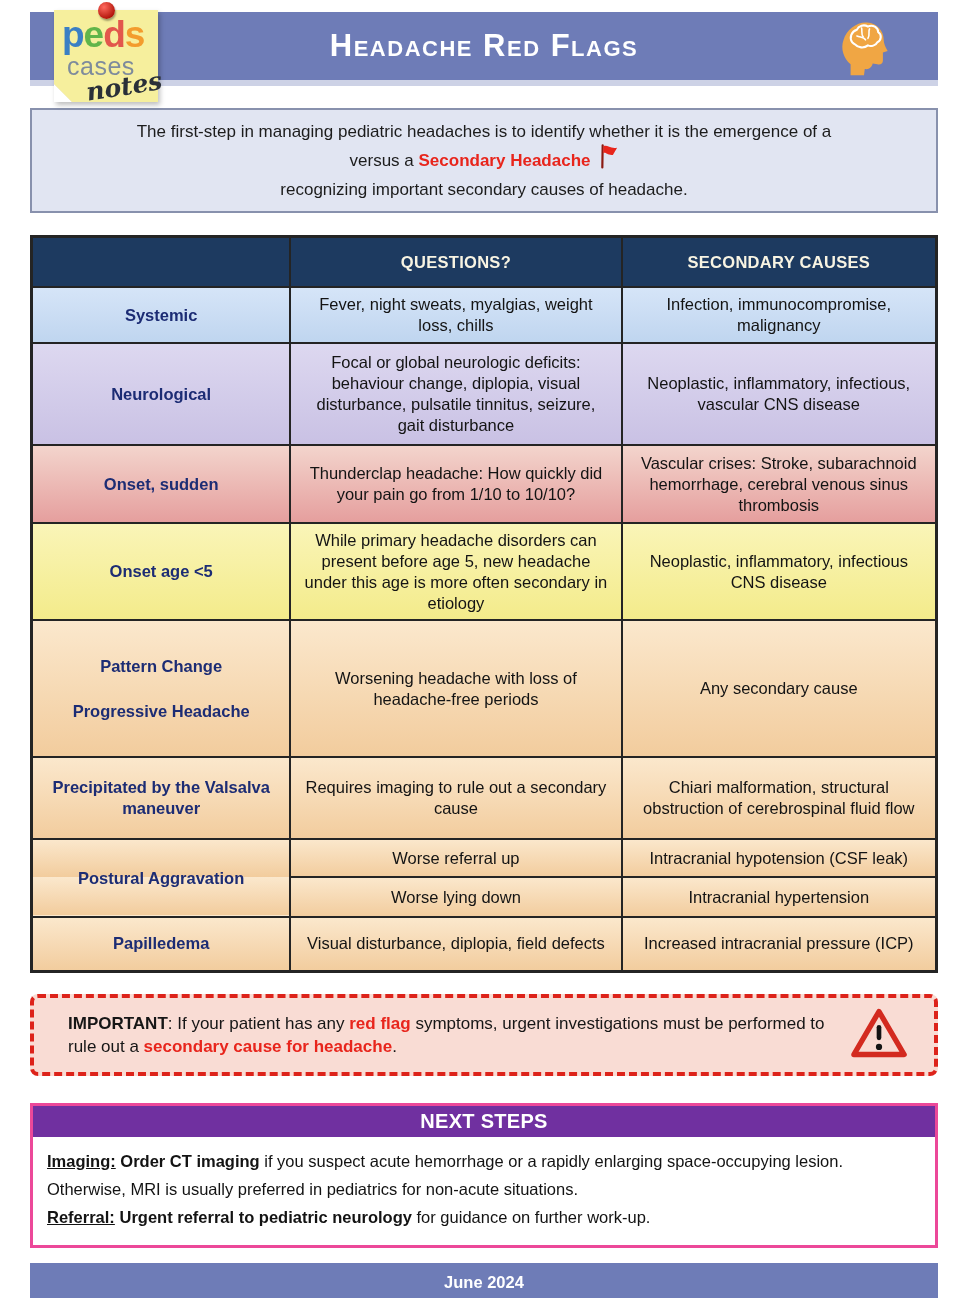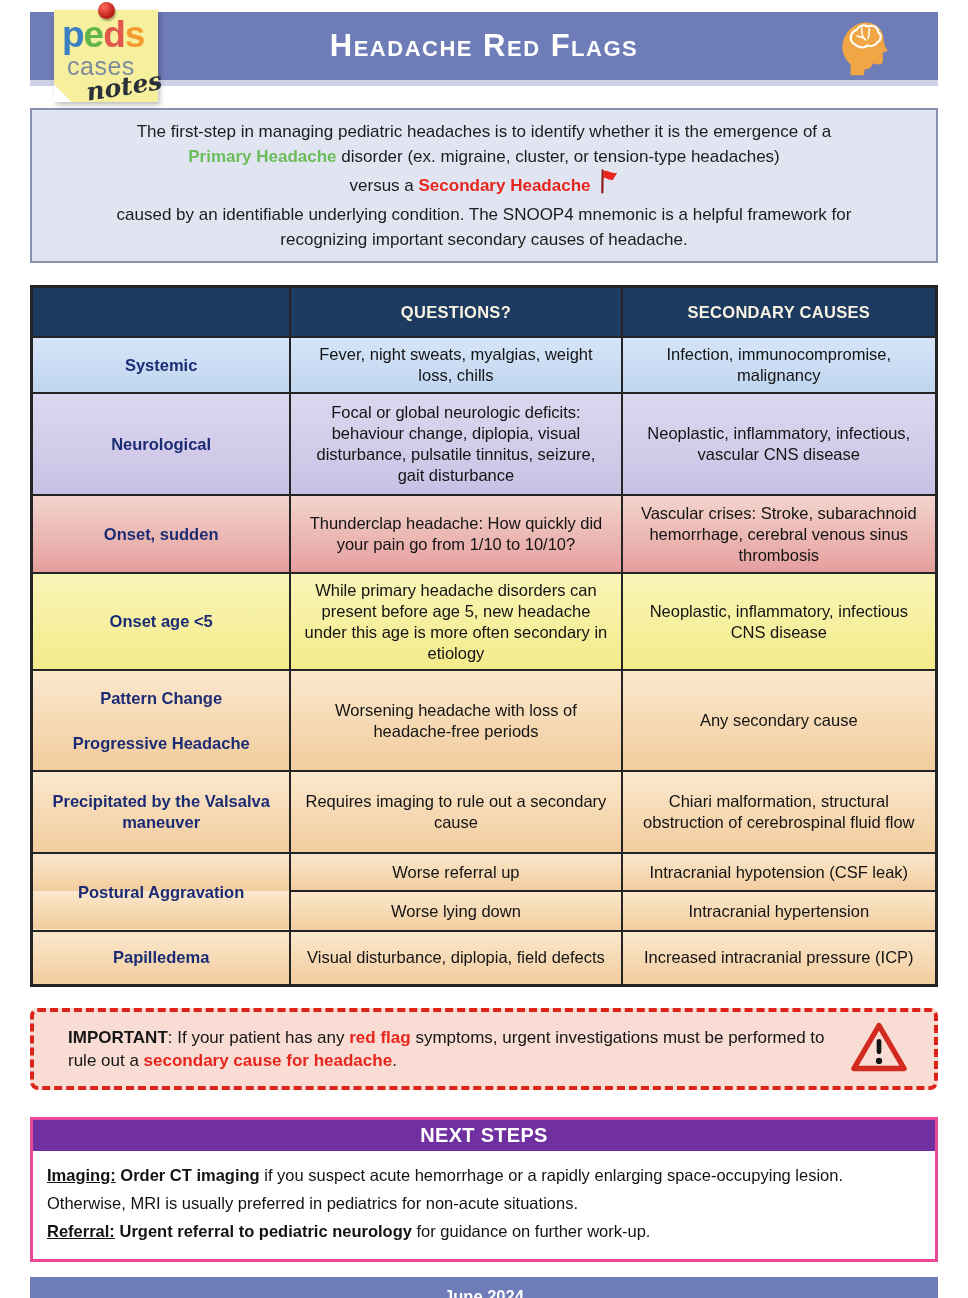--- a/index.html
+++ b/index.html
@@ -70,21 +70,21 @@
   }
   col.c1{width:28.6%;} col.c2{width:36.6%;} col.c3{width:34.8%;}
   thead th{background:#1d3a60;color:#f8f4e3;font-size:18px;letter-spacing:0.3px;height:40px;}
   .rowlabel{font-weight:bold;font-size:17.5px;color:#1c2c74;}
   .theme-blue  {background:linear-gradient(180deg,#d6e5f8 0%,#bfd5ef 100%);}
   .theme-purple{background:linear-gradient(180deg,#ddd8f0 0%,#c9c1e4 100%);}
   .theme-pink  {background:linear-gradient(180deg,#f3d5cd 0%,#e59e9d 100%);}
   .theme-yellow{background:linear-gradient(180deg,#faf5b8 0%,#f3eb8a 100%);}
   .theme-peach {background:linear-gradient(180deg,#fbe8cd 0%,#f2cc9d 100%);}
   tr.r0{height:56px;margin-top:40px;} tr.r1{height:102px;} tr.r2{height:78px;} tr.r3{height:97px;}
-  tr.r4{height:101px;} tr.r5{height:82px;} tr.r6a{height:38px;} tr.r6b{height:40px;}
+  tr.r4{height:137px;} tr.r5{height:82px;} tr.r6a{height:38px;} tr.r6b{height:40px;}
   tr.r7{height:54px;}
   .label-gap{margin-bottom:24px;}
 
   
   .important{
     margin-top:21px;background:#f9dcd4;border:4px dashed #dd231a;border-radius:8px;
     padding:9px 16px 9px 34px;display:flex;align-items:center;gap:8px;
   }
   .important-text{flex:1;font-size:17px;line-height:23px;color:#161616;}
   .important-tri{flex:0 0 auto;margin-right:10px;}
@@ -130,26 +130,24 @@
         <path d="M16,72 V58 C7,50 3,38 7,27 C11,14 24,4 37,5 C50,6 58,16 58,27 C58,31 60,36 63,41 L57,43 V53 C57,57 54,59 50,58 L44,57 C43,62 39,65 34,64 L33,72 Z" fill="#f0a644"></path>
         <path d="M18,30 C14,24 17,16 24,14 C26,9 33,7 38,10 C44,7 51,11 51,17 C56,20 55,28 50,30 C48,34 42,36 38,34 C33,38 25,37 22,33 C20,32 19,31 18,30 Z" fill="none" stroke="#ffffff" stroke-width="2.6"></path>
         <path d="M30,12 C31,16 29,20 32,23 M40,13 C38,17 41,21 38,25 M24,22 C28,24 33,23 35,27" fill="none" stroke="#ffffff" stroke-width="2" stroke-linecap="round"></path>
       </svg>
     </div>
   </div>
   <div class="banner-strip"></div>
 
   <div class="intro">
     <div><span>The first-step in managing pediatric headaches is to identify whether it is the emergence of a</span></div>
-    <div><span class="green-bold">Primary Headache</span><span> disorder (ex. migraine, cluster, or tension-type headaches)</span></div>
     <div><span>versus a </span><span class="red-bold">Secondary Headache</span><span class="flag"><svg width="22" height="26" viewBox="0 0 24 28">
             <path d="M5 2 L8 26" stroke="#8a1a12" stroke-width="2.4" stroke-linecap="round"></path>
             <path d="M6 3 C10 0.5 13 5 21 2.5 L17.5 11 C11 12.5 9.5 8.5 6.8 10.5 Z" fill="#e8251c"></path>
           </svg></span></div>
-    <div><span>caused by an identifiable underlying condition. The SNOOP4 mnemonic is a helpful framework for</span></div>
     <div><span>recognizing important secondary causes of headache.</span></div>
   </div>
 
   <table class="redflag">
     <colgroup>
         <col class="c1">
         <col class="c2">
         <col class="c3">
       </colgroup>
     <thead>

